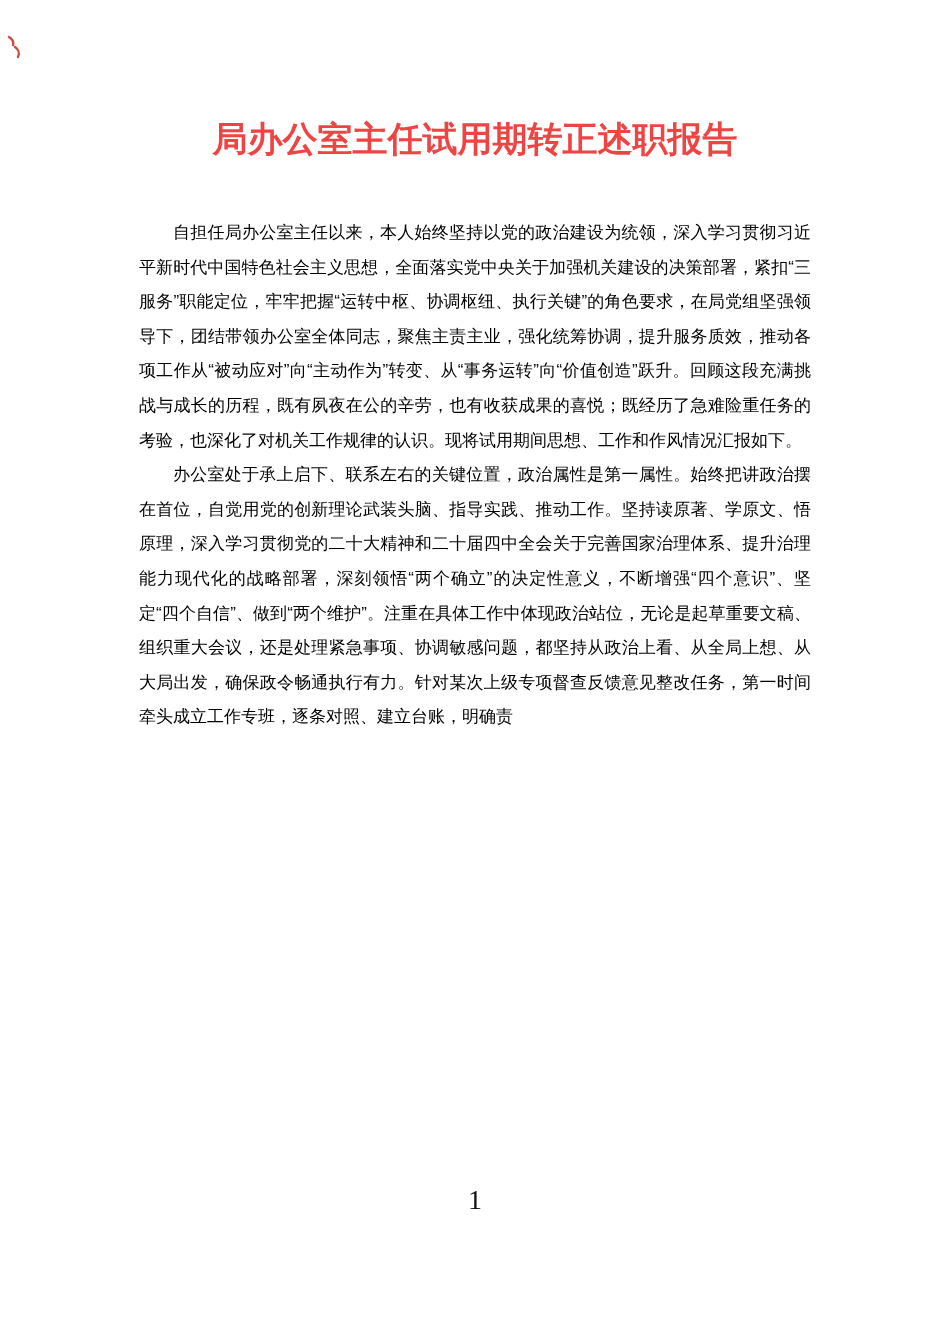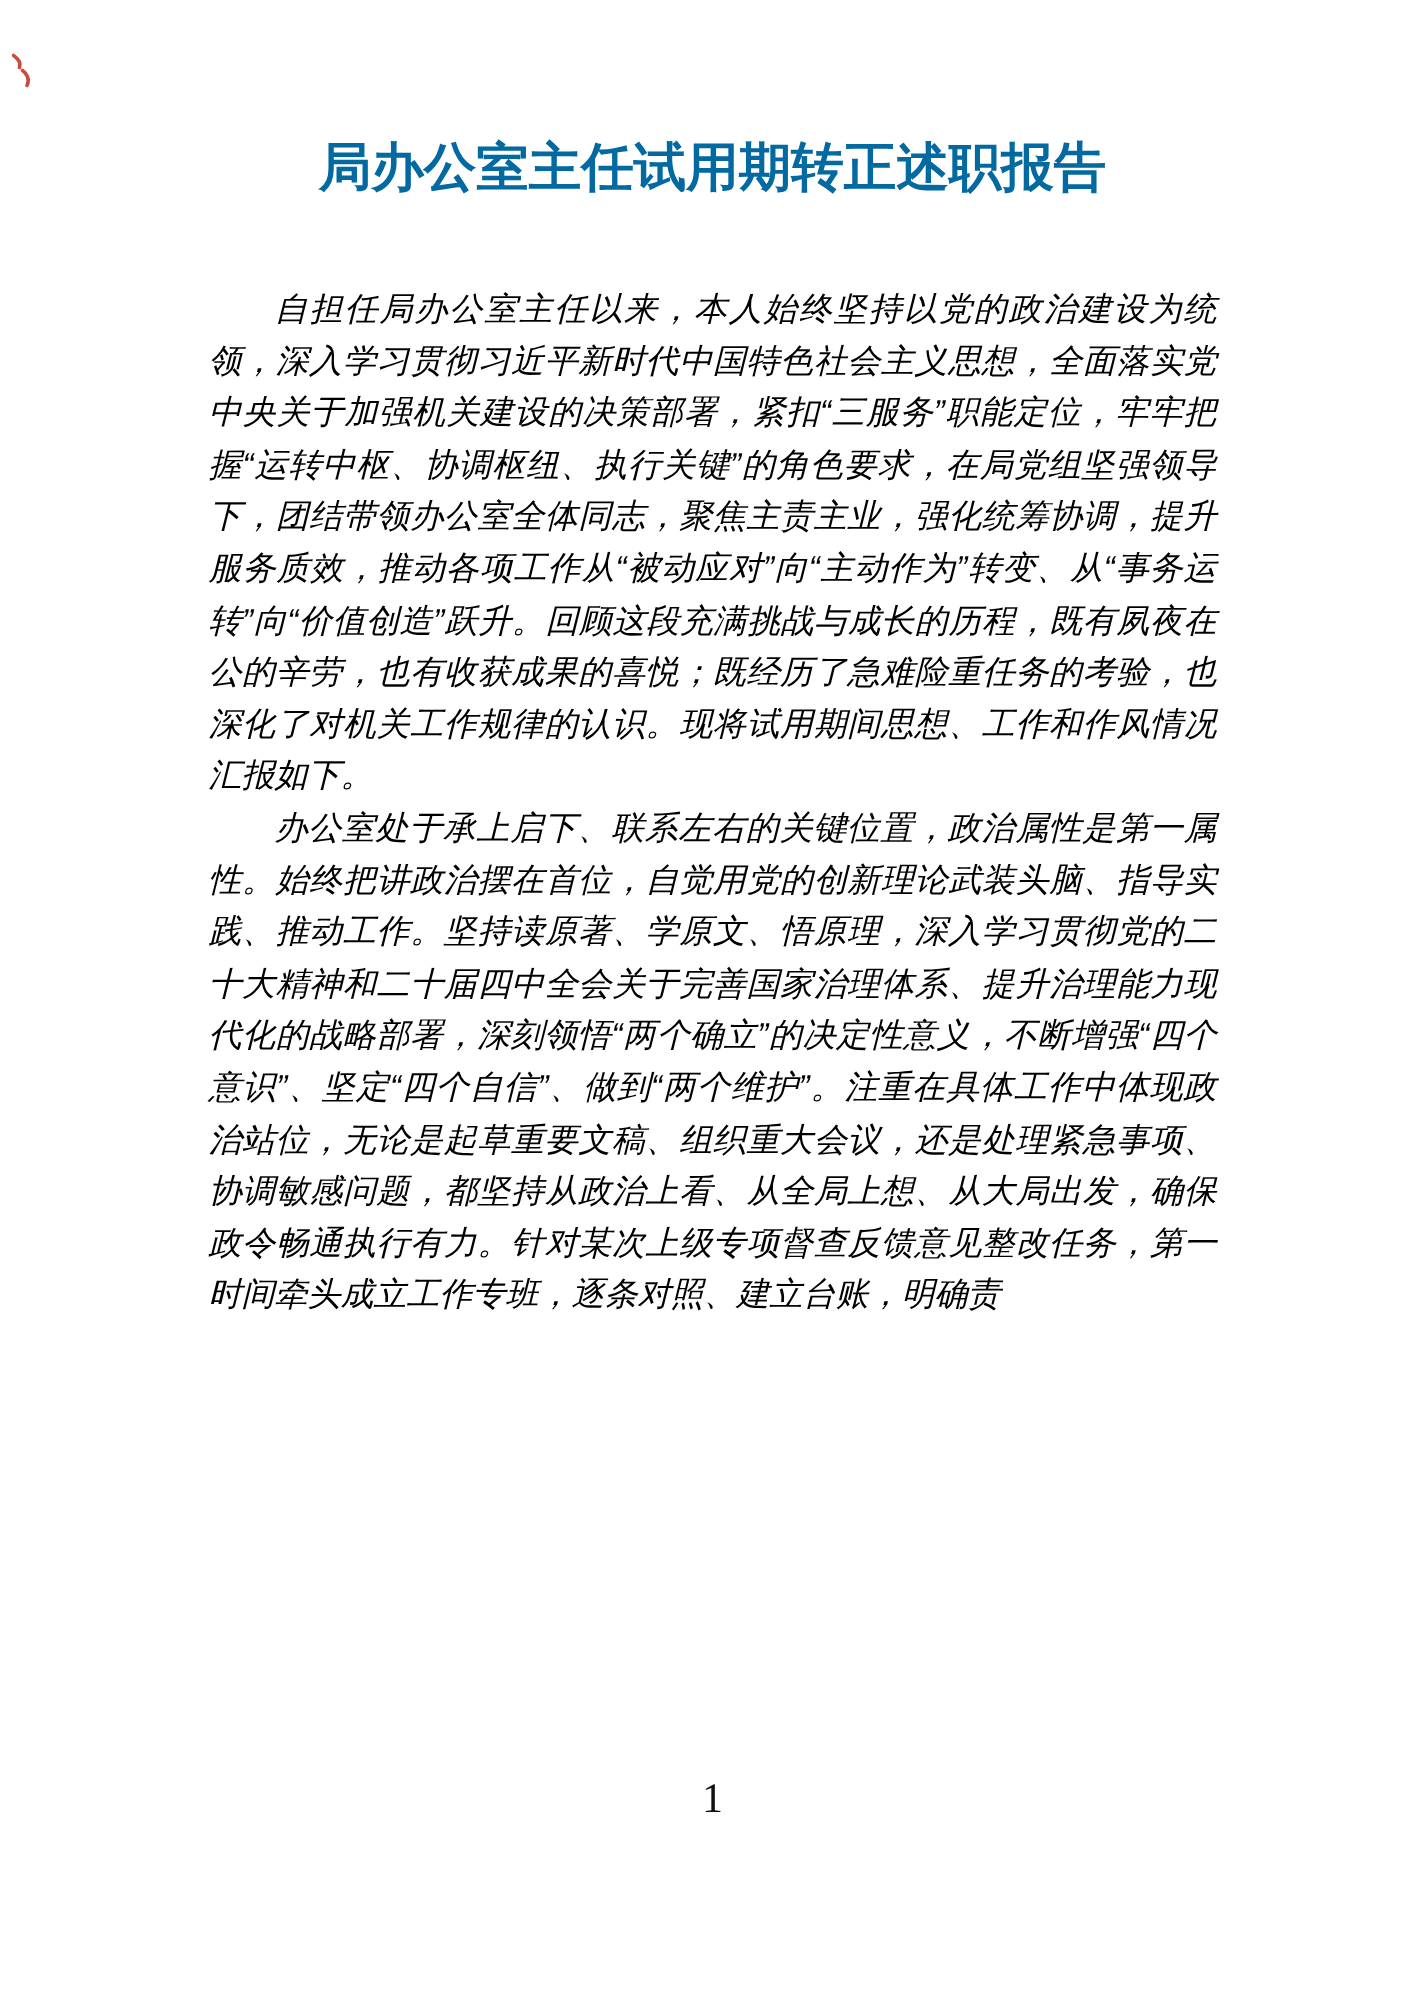--- a/index.html
+++ b/index.html
@@ -11,36 +11,35 @@
     position: relative;
     width: 950px;
     height: 1344px;
     background: #ffffff;
     overflow: hidden;
     font-family: "Liberation Sans", "DejaVu Sans", sans-serif;
     color: #000000;
   }
   .doc-title {
     margin: 0;
-    padding-top: 91px;
+    padding-top: 118px;
     text-align: center;
     font-size: 35px;
     line-height: 42px;
     font-weight: bold;
-    color: #0369a1;
+    color: #ef4444;
   }
   .doc-body {
     width: 672px;
     margin: 56px auto 4px auto;
-    font-size: 22px;
+    font-size: 17px;
     line-height: 34.6px;
     text-align: justify;
     text-justify: inter-ideograph;
     word-break: break-all;
-    font-style: italic;
   }
   .para {
     margin: 0;
     padding: 0;
     text-indent: 2em;
   }
   .para.heading {
     font-weight: bold;
   }
   .page-number {

